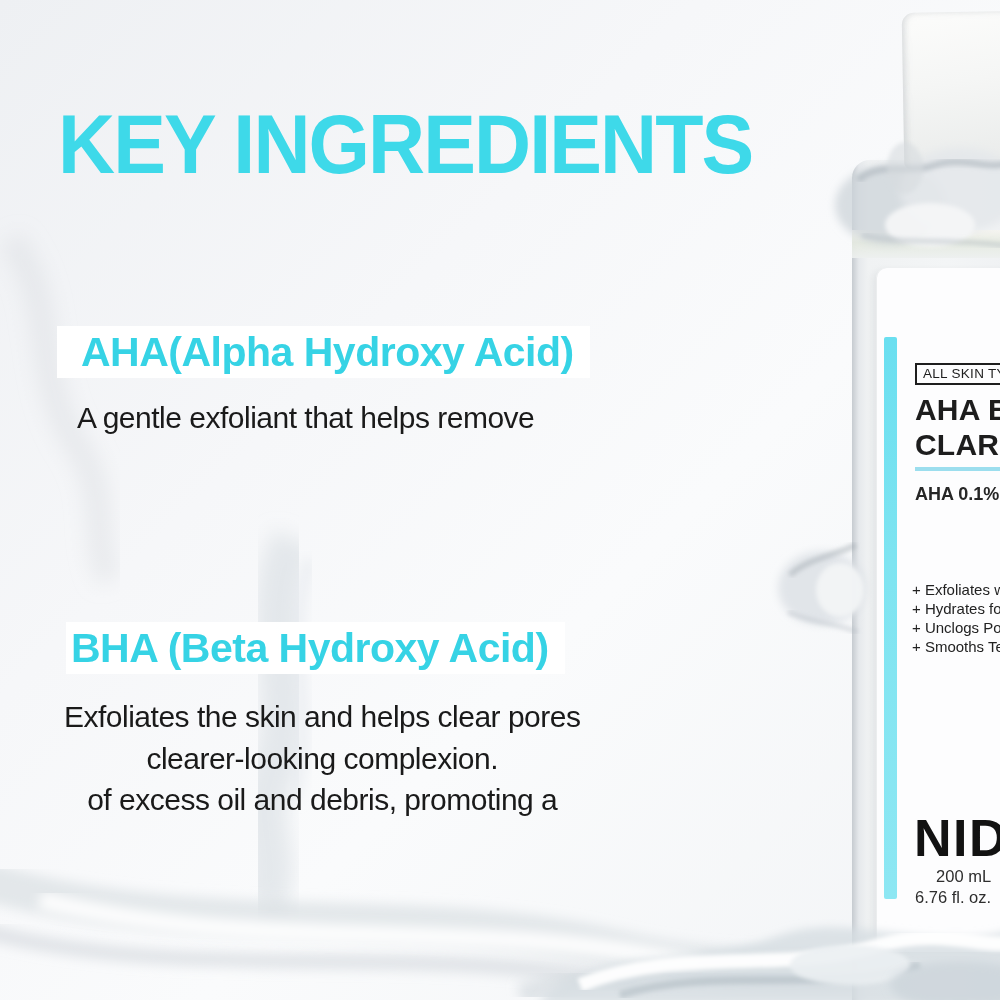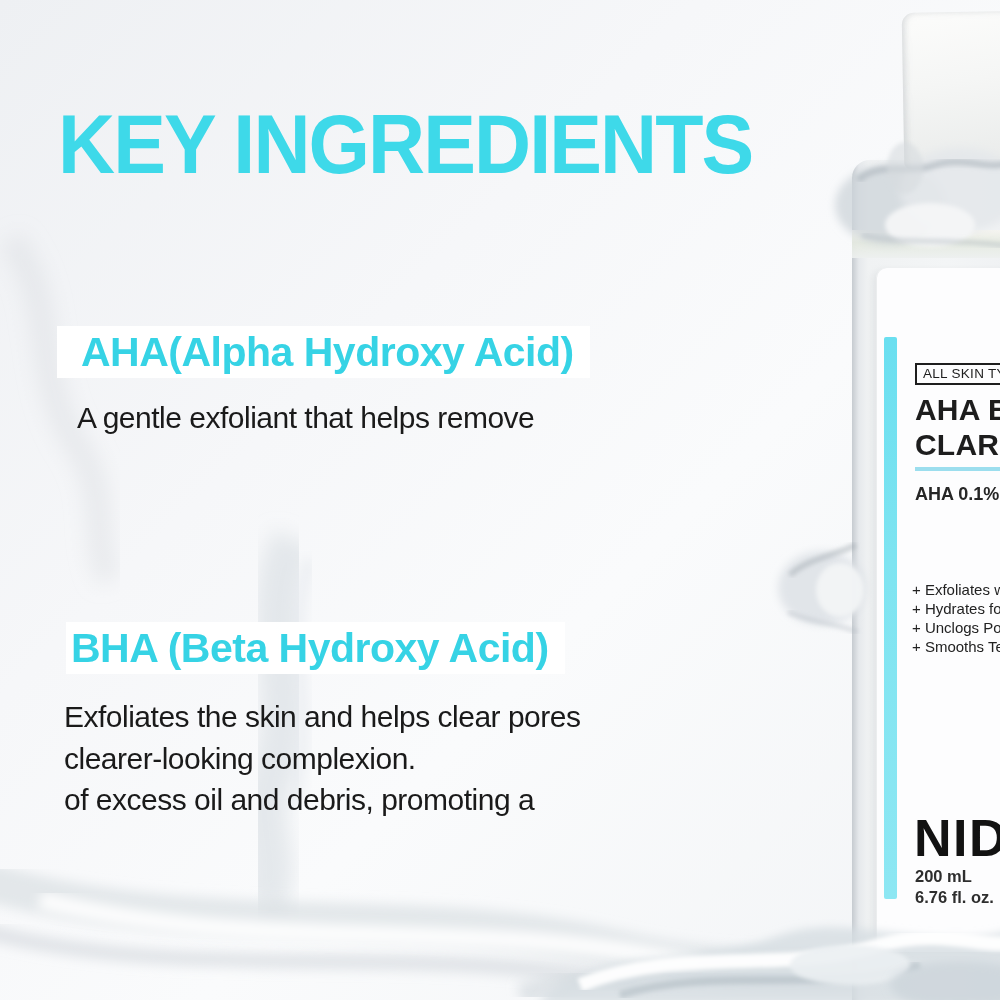--- a/index.html
+++ b/index.html
@@ -43,21 +43,21 @@
   .label-text{position:absolute;z-index:3;white-space:nowrap;color:#1d1d1d;}
   .skin-badge{
     left:915px;top:363px;font-size:13.5px;font-weight:500;letter-spacing:.3px;
     border:2px solid #1e1e1e;padding:1px 6px 2px;color:#1e1e1e;
   }
   .product-name{left:915px;top:392px;font-size:30px;font-weight:700;line-height:35px;letter-spacing:.2px;}
   .label-divider{position:absolute;left:915px;top:467px;width:95px;height:4px;background:#9cdeee;z-index:3;}
   .concentration{left:915px;top:484px;font-size:18px;font-weight:600;color:#262626;}
   .benefits{left:912px;top:580px;font-size:15px;font-weight:500;line-height:19px;color:#222;}
   .brand{left:914px;top:808px;font-size:52px;font-weight:700;letter-spacing:1.5px;color:#121212;}
-  .volume{left:915px;top:866px;font-size:16.5px;font-weight:700;line-height:21px;color:#2e2e2e;}
+  .volume{left:915px;top:866px;font-size:16.5px;font-weight:400;line-height:21px;color:#2e2e2e;text-align:right;}
 
   
   .copy{position:absolute;z-index:5;}
   .page-title{
     left:58px;top:102px;
     font-size:84px;font-weight:700;letter-spacing:-2px;white-space:nowrap;
     color:#3ed9e9;transform:scaleX(.94);transform-origin:left top;line-height:1;
   }
   .heading-strip{
     background:rgba(255,255,255,.97);display:inline-block;
@@ -162,19 +162,19 @@
   <div class="copy heading-strip strip-aha" style="position:absolute;padding-left:24px;">
     <span class="heading-text">AHA(Alpha Hydroxy Acid)</span>
   </div>
   <div class="copy body-text body-aha" style="position:absolute;margin-left:13px;">
     <div>A gentle exfoliant that helps remove</div>
   </div>
 
   <div class="copy heading-strip strip-bha" style="position:absolute;margin-left:9px;">
     <span class="heading-text">BHA (Beta Hydroxy Acid)</span>
   </div>
-  <div class="copy body-text body-bha" style="position:absolute;">
+  <div class="copy body-text body-bha" style="position:absolute;text-align:center;">
     <div>Exfoliates the skin and helps clear pores</div>
     <div>clearer-looking complexion.</div>
     <div>of excess oil and debris, promoting a</div>
   </div>
 
 </div>
 
 </body></html>

